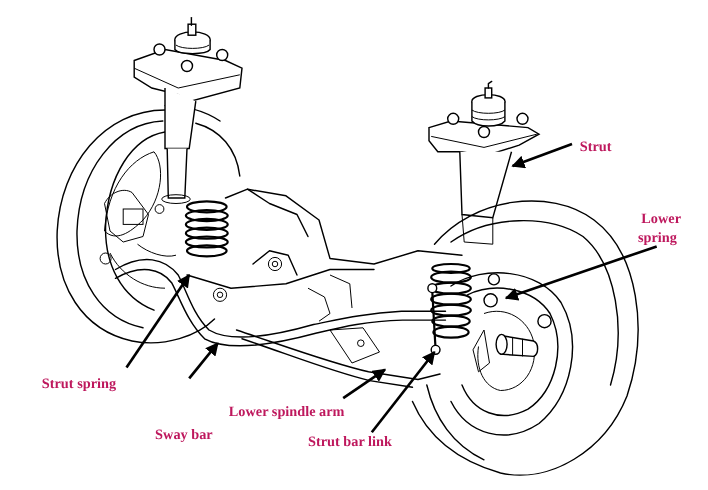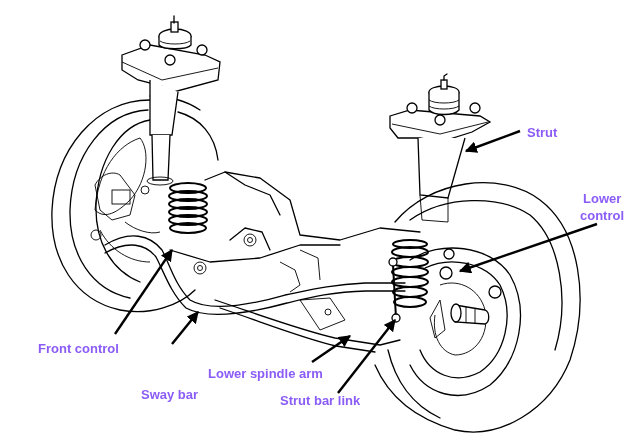--- a/index.html
+++ b/index.html
@@ -3,21 +3,21 @@
 <meta charset="utf-8">
 <style>
   html, body { margin: 0; padding: 0; background: #ffffff; }
   body { width: 644px; height: 445px; overflow: hidden; position: relative; font-family: "Liberation Sans", sans-serif; }
   #diagram { position: absolute; left: 0; top: 0; width: 644px; height: 445px; }
   .ln { fill: none; stroke: #000; stroke-width: 1.3; stroke-linejoin: round; stroke-linecap: round; }
   .thin { fill: none; stroke: #000; stroke-width: 0.9; }
   .thick { fill: none; stroke: #000; stroke-width: 2; }
   .wfill { fill: #fff; stroke: #000; stroke-width: 1.3; }
   .leader { stroke: #000; stroke-width: 2.4; fill: none; }
-  .label { position: absolute; font-family: Liberation Sans, sans-serif; font-weight: bold; font-size: 13px; color: #8b5cf6; white-space: nowrap; line-height: 15px; }
+  .label { position: absolute; font-family: Liberation Serif, serif; font-weight: bold; font-size: 13px; color: #be185d; white-space: nowrap; line-height: 15px; }
 </style>
 </head>
 <body>
 
 <svg id="diagram" viewBox="0 0 644 445" xmlns="http://www.w3.org/2000/svg">
   <defs>
     <marker id="ah" viewBox="0 0 10 10" refX="9" refY="5" markerWidth="5" markerHeight="5" orient="auto-start-reverse">
       <path d="M0,0 L10,5 L0,10 z" fill="#000"></path>
     </marker>
   </defs>
@@ -150,17 +150,17 @@
   <line class="leader" x1="520" y1="131" x2="466" y2="151" marker-end="url(#ah)"></line>
   <line class="leader" x1="597" y1="224" x2="460" y2="271" marker-end="url(#ah)"></line>
   <line class="leader" x1="115" y1="334" x2="172" y2="250" marker-end="url(#ah)"></line>
   <line class="leader" x1="172" y1="344" x2="198" y2="312" marker-end="url(#ah)"></line>
   <line class="leader" x1="312" y1="362" x2="350" y2="336" marker-end="url(#ah)"></line>
   <line class="leader" x1="338" y1="393" x2="395" y2="320" marker-end="url(#ah)"></line>
 </svg>
 
 <div class="label" style="left:527px; top:125px;">Strut</div>
 <div class="label" style="left:583px; top:191px;">Lower</div>
-<div class="label" style="left:580px; top:208px;">control</div>
-<div class="label" style="left:38px; top:341px;">Front control</div>
+<div class="label" style="left:580px; top:208px;">spring</div>
+<div class="label" style="left:38px; top:341px;">Strut spring</div>
 <div class="label" style="left:141px; top:348px;margin-top:39px;">Sway bar</div>
 <div class="label" style="left:208px; top:366px;">Lower spindle arm</div>
 <div class="label" style="left:280px; top:393px;">Strut bar link</div>
 
 </body></html>

